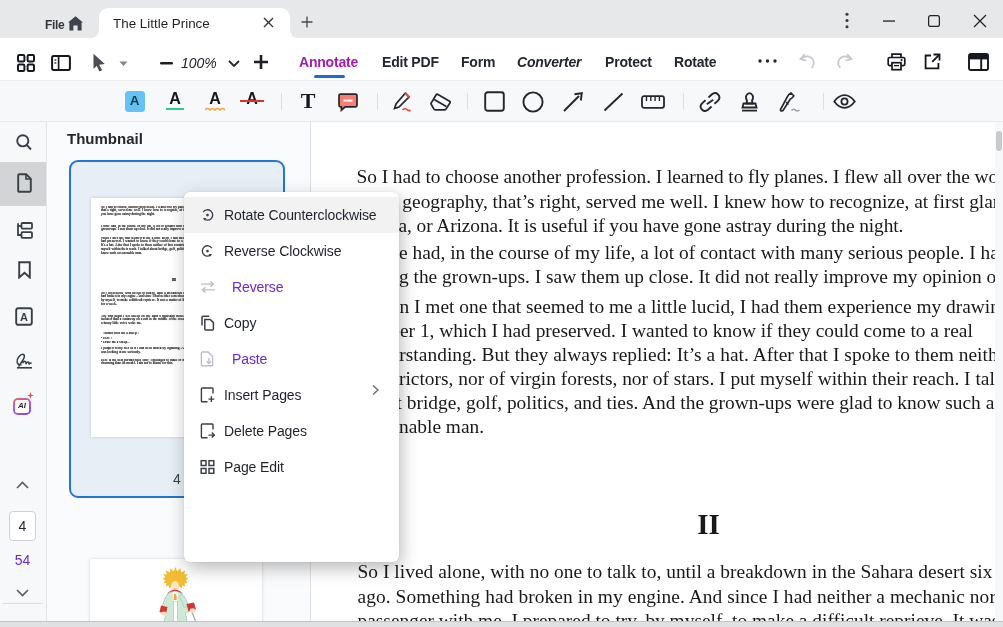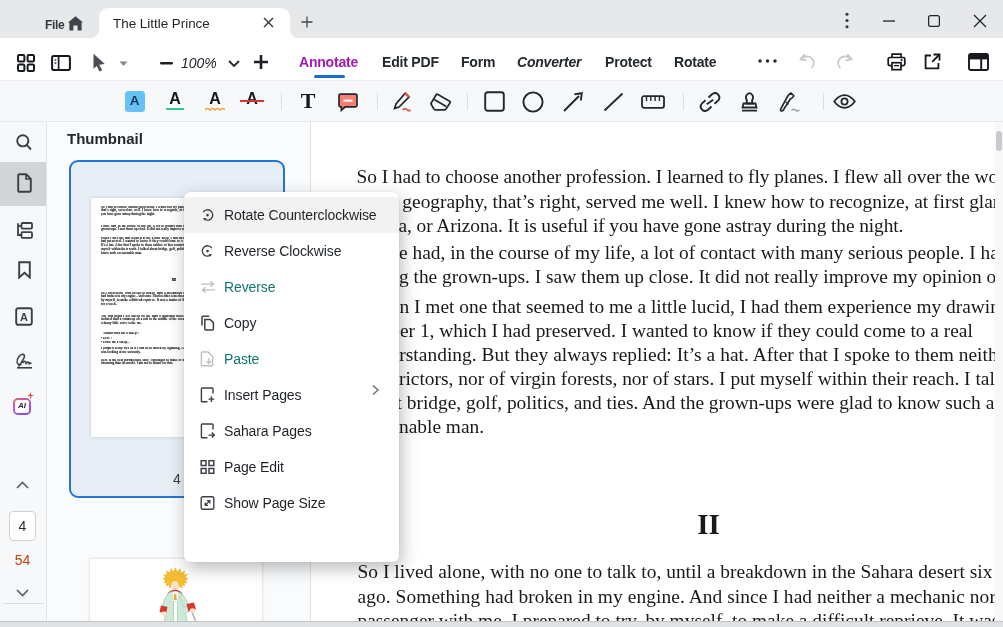--- a/index.html
+++ b/index.html
@@ -46,21 +46,21 @@
 
   
   #taskbar { left:0; top:621px; width:1003px; height:6px; background:#e0e1e3; border-top:1px solid #c3c4c7; }
 
   
   #menu { left:184px; top:192px; width:215px; height:370px; background:#fff; border-radius:6px;
           box-shadow:2px 6px 18px rgba(0,0,0,0.28), 0 0 1px rgba(0,0,0,0.2); padding-top:5px; }
   .mi { position:relative; height:36px; }
   .mi.hl { background:#f2f2f3; }
   .mi .txt { position:absolute; left:40px; top:50%; transform:translateY(-50%); font-size:14px; color:#1f2329; letter-spacing:-0.1px; }
-  .mi.dis .txt { color:#0f766e; }
+  .mi.dis .txt { color:#6d28d9;margin-left:8px; }
   .mi svg { position:absolute; left:16px; top:50%; transform:translateY(-50%); }
   .mi .sub { position:absolute; right:16px; top:50%; transform:translateY(-50%); color:#6a6e74; font-size:13px; }
 </style>
 </head>
 <body>
 
 <div class="abs" id="titlebar"></div>
 <div class="abs" id="tab"></div>
 <div class="abs" style="left:91px;top:30px;width:8px;height:8px;background:#fff;"></div>
 <div class="abs" style="left:91px;top:30px;width:8px;height:8px;background:#e7e8ea;border-bottom-right-radius:8px;"></div>
@@ -285,21 +285,21 @@
 <div class="abs" style="left:13px;top:398px;width:18px;height:17px;border-radius:5px;background:linear-gradient(150deg,#e8645f 0%,#b15ae0 50%,#7b3ff2 100%);"></div>
 <div class="abs" style="left:15.3px;top:400.3px;width:13.4px;height:12.4px;border-radius:2.5px;background:#fff;text-align:center;font-size:8px;font-weight:bold;color:#272b33;line-height:12.4px;font-style:italic;">AI</div>
 <svg class="abs" style="left:26.5px;top:391.5px" width="7" height="7" viewBox="0 0 7 7">
     <path d="M3.5 0 L4.3 2.7 L7 3.5 L4.3 4.3 L3.5 7 L2.7 4.3 L0 3.5 L2.7 2.7 Z" fill="#dc4f4a"></path>
   </svg>
 
 <svg class="abs" style="left:16px;top:481px" width="13" height="8" viewBox="0 0 13 8">
     <path d="M1 7 L6.5 1.5 L12 7" stroke="#5b5f66" stroke-width="1.7" fill="none"></path>
   </svg>
 <div class="abs" style="left:9px;top:511px;width:27px;height:30px;background:#fff;border:1px solid #cfd1d4;border-radius:4px;text-align:center;font-size:14px;color:#24272c;line-height:28px;">4</div>
-<div class="abs" style="left:9px;top:552px;width:27px;text-align:center;font-size:14px;color:#c2410c;">54</div>
+<div class="abs" style="left:9px;top:552px;width:27px;text-align:center;font-size:14px;color:#6d28d9;">54</div>
 <svg class="abs" style="left:16px;top:589px" width="13" height="8" viewBox="0 0 13 8">
     <path d="M1 1 L6.5 6.5 L12 1" stroke="#5b5f66" stroke-width="1.7" fill="none"></path>
   </svg>
 <div class="abs" style="left:3px;top:603px;width:40px;height:1px;background:#dcdde0;"></div>
 <div class="abs" id="panel"></div>
 <div class="abs" id="panelTitle">Thumbnail</div>
 <div class="abs" id="thumbSel"></div>
 <div class="abs" id="miniPage1"></div>
 
 <div class="abs" id="mini1txt"></div>
@@ -411,33 +411,26 @@
     <div class="txt">Insert Pages</div>
     <svg class="sub" style="position:absolute;left:188px;top:13px" width="7" height="11" viewBox="0 0 7 11">
         <path d="M1 1 L6 5.5 L1 10" stroke="#6a6e74" stroke-width="1.4" fill="none"></path>
       </svg>
   </div>
   <div class="mi">
     <svg width="15" height="16" viewBox="0 0 15 16">
       <path d="M13 6.5 L13 1.8 Q13 1 12.2 1 L2.2 1 Q1.4 1 1.4 1.8 L1.4 14 Q1.4 14.8 2.2 14.8 L7.5 14.8" fill="none" stroke="#3b4048" stroke-width="1.4"></path>
       <path d="M8.5 12.1 L14 12.1 M11.8 9.6 L14.3 12.1 L11.8 14.6" stroke="#3b4048" stroke-width="1.4" fill="none"></path>
     </svg>
-    <div class="txt">Sahara Pages</div>
+    <div class="txt">Delete Pages</div>
   </div>
   <div class="mi">
     <svg width="15" height="15" viewBox="0 0 15 15">
       <g fill="none" stroke="#3b4048" stroke-width="1.5">
         <rect x="1.2" y="1.2" width="4.8" height="4.8"></rect>
         <rect x="9" y="1.2" width="4.8" height="4.8"></rect>
         <rect x="1.2" y="9" width="4.8" height="4.8"></rect>
         <rect x="9" y="9" width="4.8" height="4.8"></rect>
       </g>
     </svg>
     <div class="txt">Page Edit</div>
   </div>
-  <div class="mi">
-    <svg width="15" height="15" viewBox="0 0 15 15">
-      <rect x="1.2" y="1.2" width="12.6" height="12.6" rx="1.5" fill="none" stroke="#3b4048" stroke-width="1.4"></rect>
-      <path d="M9.6 5.4 L5.4 9.6 M9.8 8 L9.8 5.2 L7 5.2 M5.2 7 L5.2 9.8 L8 9.8" stroke="#3b4048" stroke-width="1.3" fill="none"></path>
-    </svg>
-    <div class="txt">Show Page Size</div>
-  </div>
 </div>
 
 </body></html>

